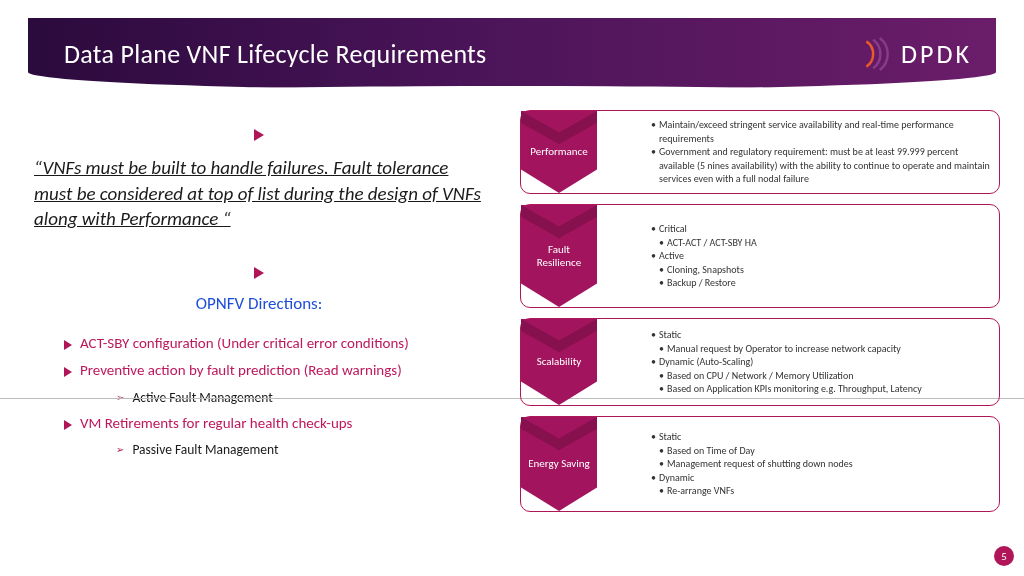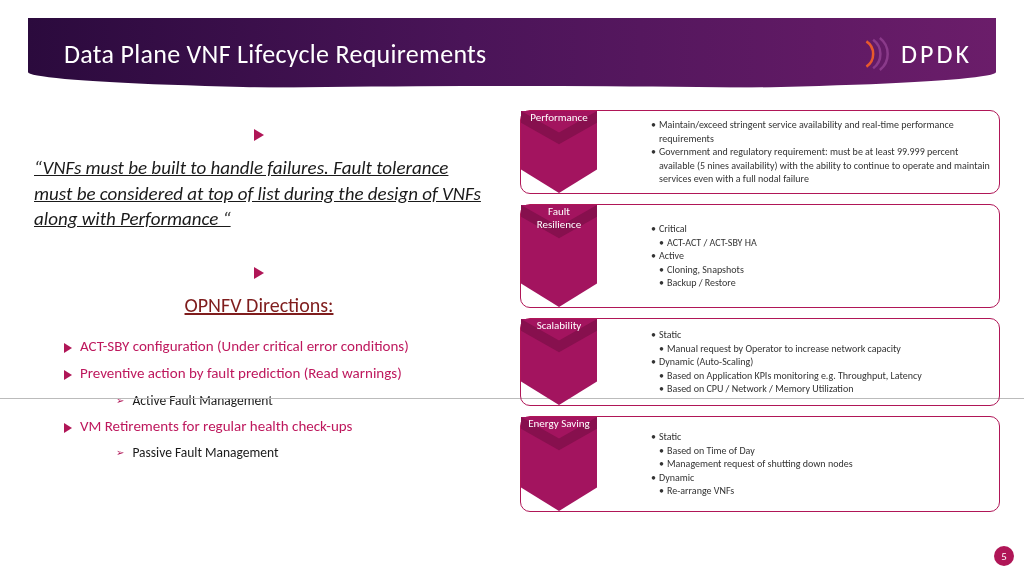--- a/index.html
+++ b/index.html
@@ -12,29 +12,29 @@
 .logo { display: flex; align-items: center; gap: 1px; color: #fff; font-size: 26px; font-weight: 400; letter-spacing: 3px; }
 .logo-mark { width: 42px; height: 42px; }
 
 
 .left { position: absolute; left: 34px; top: 122px; width: 450px; }
 .quote-row { display: flex; gap: 14px; align-items: center; margin-bottom: 22px; flex-direction: column; }
 .tri { width: 0; height: 0; border-top: 6px solid transparent; border-bottom: 6px solid transparent; border-left: 10px solid #b01657; flex: none; margin-top: 7px; }
 .tri-sm { border-top: 5px solid transparent; border-bottom: 5px solid transparent; border-left: 8px solid #b01657; margin-top: 6px; }
 .chev-xs { color: #b01657; font-size: 10px; margin-top: 2px; margin-right: 4px; }
 .quote { font-style: italic; font-size: 19px; line-height: 1.35; text-decoration: underline; color: #1a1a1a; }
-.dir-heading { font-size: 20px; color: #7f1d1d; margin-bottom: 10px; text-decoration: underline; }
+.dir-heading { font-size: 17px; color: #1d4ed8; margin-bottom: 10px; }
 .sub-list { margin-left: 30px; }
 .sub-item { display: flex; gap: 8px; align-items: flex-start; margin-bottom: 8px; font-size: 15px; color: #be185d; line-height: 1.3; }
 .sub-sub { margin-left: 52px; display: flex; align-items: flex-start; gap: 4px; font-size: 13.5px; color: #1a1a1a; margin-bottom: 8px; }
 
 
 .right { position: absolute; right: 24px; top: 110px; width: 480px; }
 .card { position: relative; border: 1.5px solid #b01657; border-radius: 10px; margin-bottom: 10px; padding: 6px 8px 6px 82px; min-height: 72px; display: flex; align-items: center; }
-.card-label { position: absolute; left: 0; top: 0; bottom: 0; width: 76px; display: flex; justify-content: center; color: #fff; font-size: 11px; text-align: center; line-height: 1.2; }
+.card-label { position: absolute; left: 0; top: 0; bottom: 0; width: 76px; display: flex; align-items: center; justify-content: center; color: #fff; font-size: 11px; text-align: center; line-height: 1.2; }
 .card-label svg { position: absolute; inset: 0; width: 100%; height: 100%; }
 .card-label span { position: relative; z-index: 2; padding: 0 4px; }
 .card-body { font-size: 10px; line-height: 1.35; color: #333; width: 100%; }
 .card-body ul { list-style: none; margin-left: 48px; }
 .card-body li { position: relative; padding-left: 8px; }
 .card-body li::before { content: "•"; position: absolute; left: 0; }
 .card-body li.nest { padding-left: 16px; }
 .card-body li.nest::before { left: 8px; }
 
 
@@ -138,22 +138,22 @@
           <path d="M0 0 L76 0 L76 64 L38 88 L0 64 Z" fill="#a3145f"></path>
           <path d="M0 0 L38 22 L76 0 L76 12 L38 34 L0 12 Z" fill="#87104e"></path>
         </svg>
       <span>Scalability</span>
     </div>
     <div class="card-body">
         <ul>
       <li>Static</li>
       <li class="nest">Manual request by Operator to increase network capacity</li>
       <li>Dynamic (Auto-Scaling)</li>
+      <li class="nest">Based on CPU / Network  / Memory Utilization</li>
       <li class="nest">Based on Application KPIs monitoring e.g. Throughput, Latency</li>
-      <li class="nest">Based on CPU / Network  / Memory Utilization</li>
     </ul>
       </div>
   </div>
 
   <div class="card" style="min-height:96px;">
     <div class="card-label">
       <svg viewBox="0 0 76 96" preserveAspectRatio="none">
           <path d="M0 0 L76 0 L76 72 L38 96 L0 72 Z" fill="#a3145f"></path>
           <path d="M0 0 L38 22 L76 0 L76 12 L38 34 L0 12 Z" fill="#87104e"></path>
         </svg>

